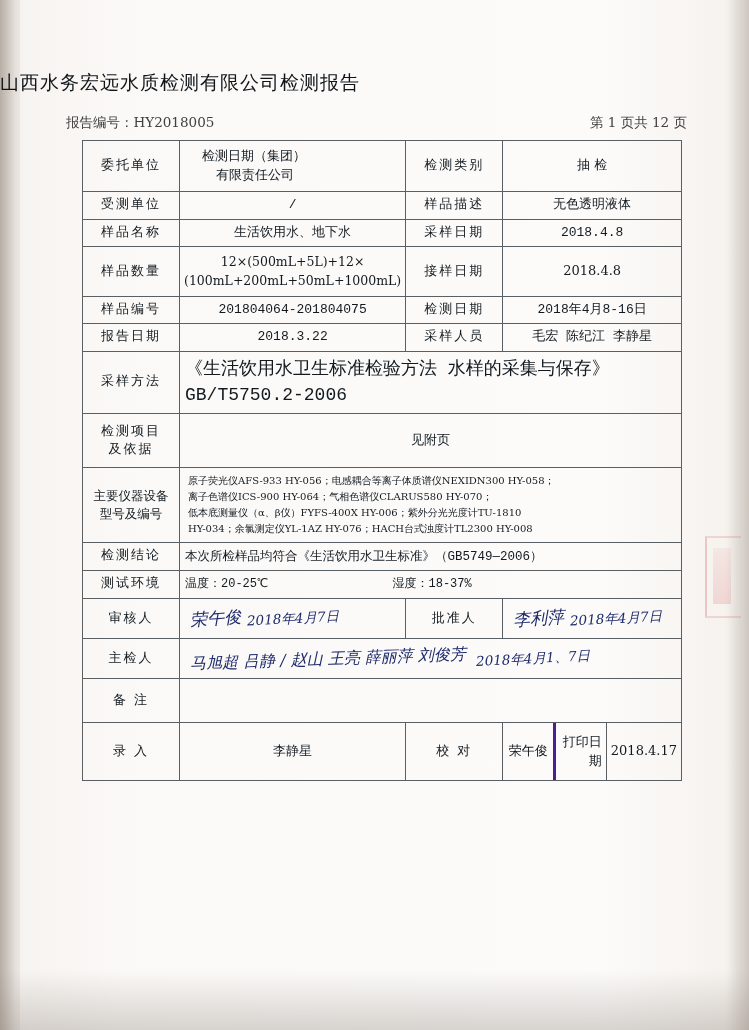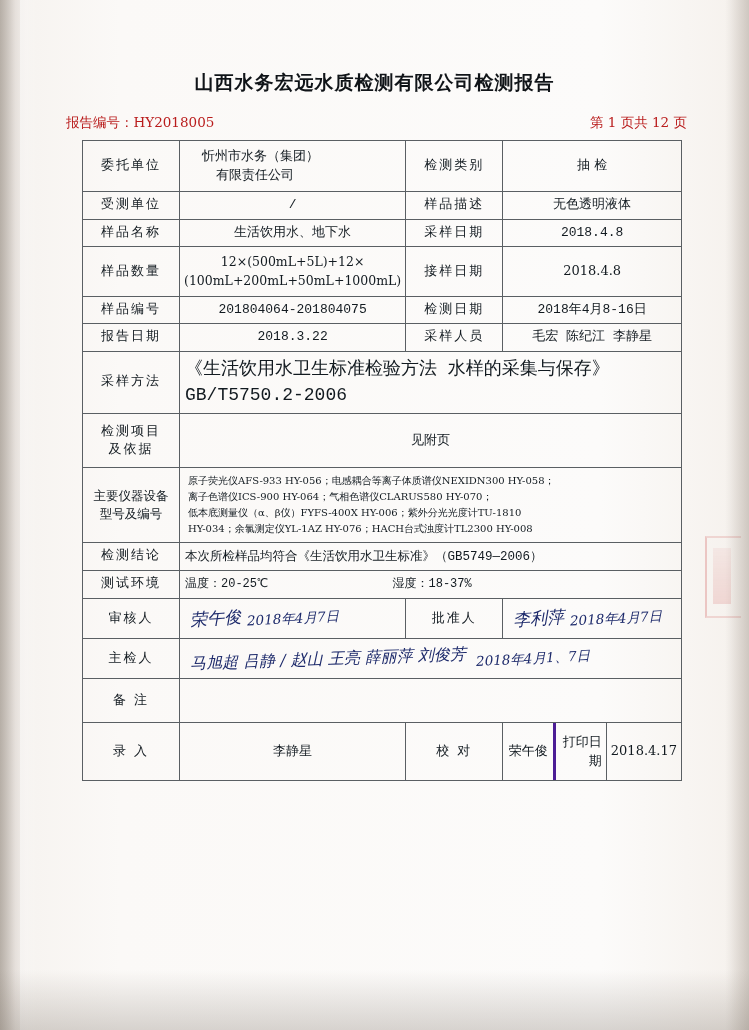--- a/index.html
+++ b/index.html
@@ -38,33 +38,32 @@
     pointer-events:none;
   }
 
   .doc{
     position:absolute;left:0;top:0;width:749px;height:1030px;
     color:#12181c;
   }
 
   .title{
     position:absolute;left:0;top:70px;width:749px;
-    text-align:center;
-    font-family:"DejaVu Serif","Liberation Serif",serif;
-    font-weight:bold;
+    font-family:"DejaVu Serif","Liberation Serif",serif;
+    font-weight:normal;
     font-size:19px;
     letter-spacing:1px;
     color:#101418;
   }
 
   .rowline{
     position:absolute;
     font-family:"DejaVu Serif","Liberation Serif",serif;
     font-size:13.5px;
-    color:#b91c1c;
+    color:#404040;
   }
   .reportno{ left:66px; top:114px; }
   .pageno{ right:62px; top:114px; }
 
   table.main{
     position:absolute;
     left:82px;top:140px;
     width:600px;
     border-collapse:collapse;
     font-family:"DejaVu Serif","Liberation Serif",serif;
@@ -156,21 +155,21 @@
     <span>报告编号：</span><span>HY2018005</span>
   </div>
   <div class="rowline pageno">第 1 页共 12 页</div>
 
   <table class="main">
     <tbody>
 
       <tr>
         <td class="lbl">委托单位</td>
         <td class="valleft two-line" style="width:180px;padding:6px 5px 6px 22px;">
-          <div>忻州市水务（集团）</div>
+          <div>检测日期（集团）</div>
           <div style="padding-left:14px">有限责任公司</div>
         </td>
         <td class="lbl">检测类别</td>
         <td class="val">抽 检</td>
       </tr>
 
       <tr>
         <td class="lbl cellpad">受测单位</td>
         <td class="val cellpad">/</td>
         <td class="lbl cellpad">样品描述</td>

